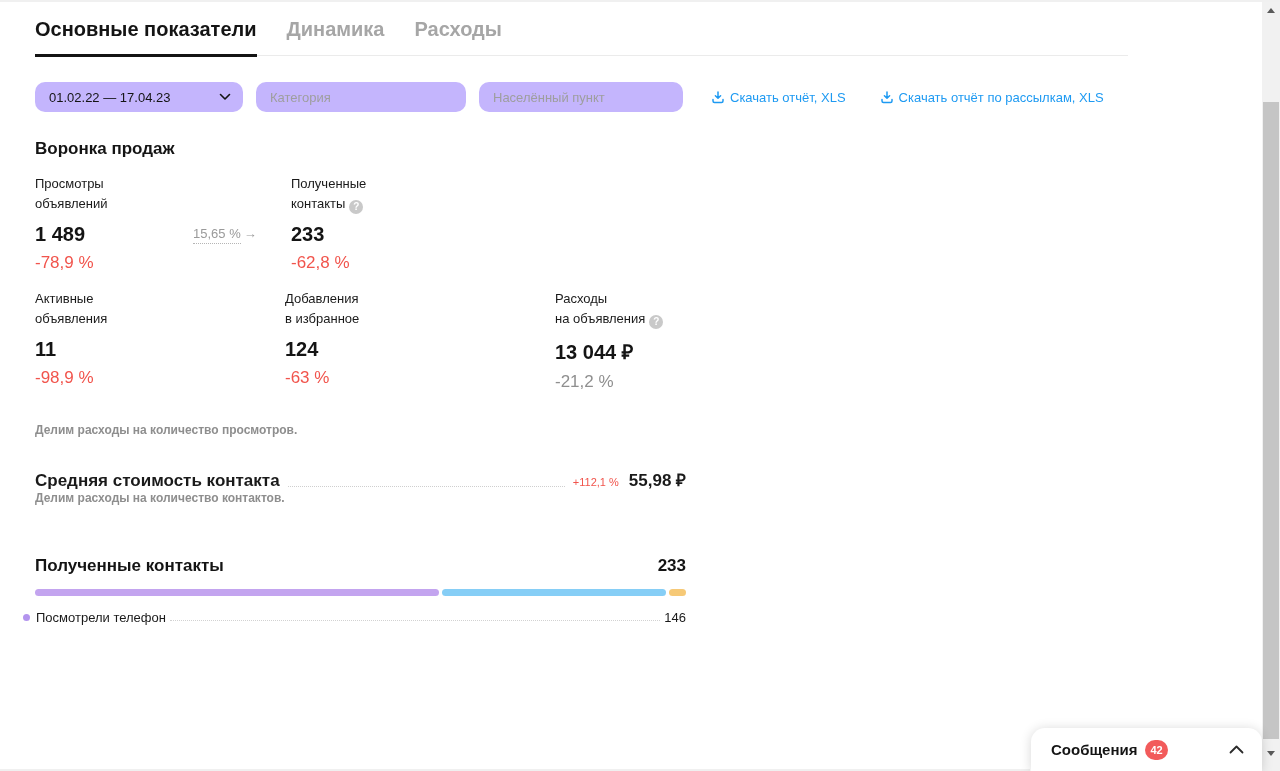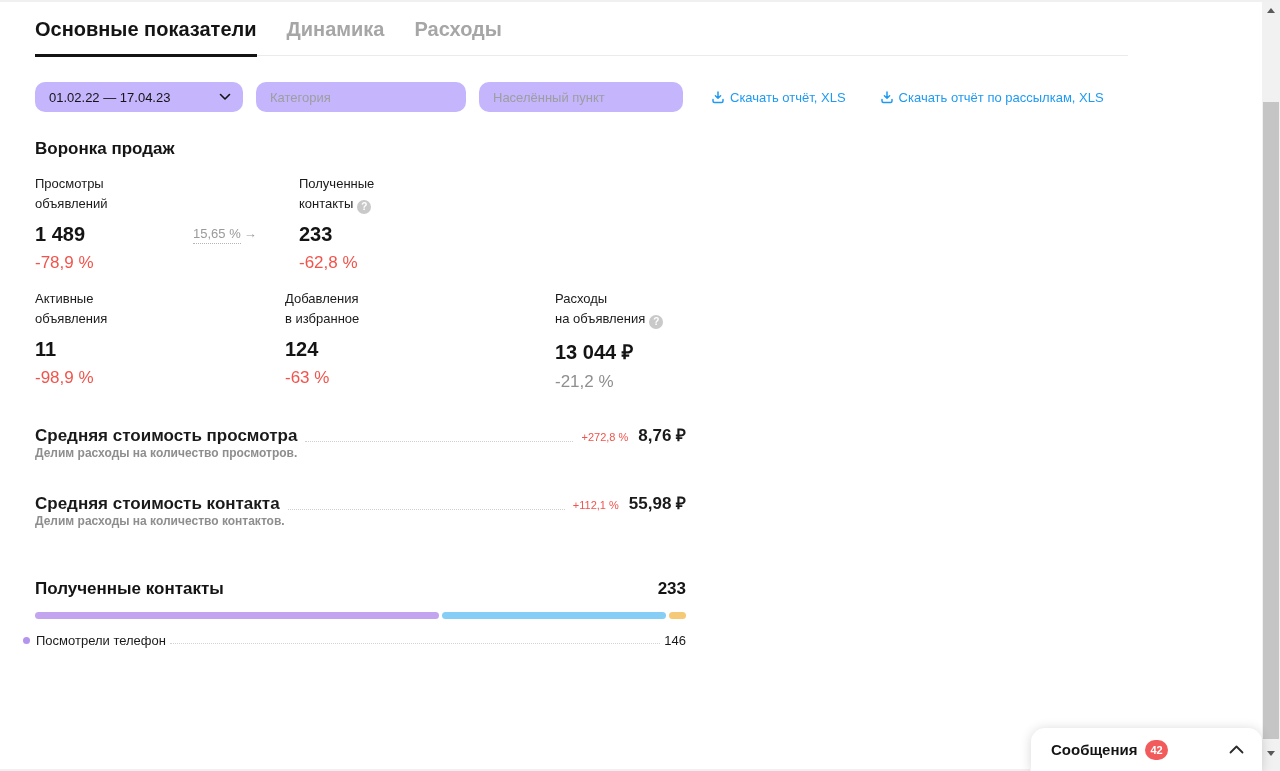--- a/index.html
+++ b/index.html
@@ -140,21 +140,21 @@
 
     <div class="funnel-row r1">
       <div class="metric" style="left:0;">
         <div class="m-label"><span>Просмотры</span><br><span>объявлений</span></div>
         <div class="m-value">1 489</div>
         <div class="m-delta delta-red">-78,9 %</div>
       </div>
       <div class="conversion">
         <span class="conv-val">15,65 %</span><span class="conv-arrow">→</span>
       </div>
-      <div class="metric" style="left:264px;">
+      <div class="metric" style="left:256px;">
         <div class="m-label"><span>Полученные</span><br><span>контакты</span><span class="help">?</span></div>
         <div class="m-value">233</div>
         <div class="m-delta delta-red">-62,8 %</div>
       </div>
     </div>
 
     <div class="funnel-row r2">
       <div class="metric" style="left:0;">
         <div class="m-label"><span>Активные</span><br><span>объявления</span></div>
         <div class="m-value">11</div>
@@ -166,26 +166,20 @@
         <div class="m-delta delta-red">-63 %</div>
       </div>
       <div class="metric" style="left:520px;">
         <div class="m-label"><span>Расходы</span><br><span>на объявления</span><span class="help">?</span></div>
         <div class="m-value">13 044 ₽</div>
         <div class="m-delta delta-gray">-21,2 %</div>
       </div>
     </div>
 
     <div class="avg-block first">
-      <div class="avg-line">
-        <span class="avg-title">Средняя стоимость просмотра</span>
-        <span class="leader"></span>
-        <span class="avg-delta">+272,8 %</span>
-        <span class="avg-value">8,76 ₽</span>
-      </div>
       <div class="avg-sub">Делим расходы на количество просмотров.</div>
     </div>
 
     <div class="avg-block second">
       <div class="avg-line">
         <span class="avg-title">Средняя стоимость контакта</span>
         <span class="leader"></span>
         <span class="avg-delta">+112,1 %</span>
         <span class="avg-value">55,98 ₽</span>
       </div>

